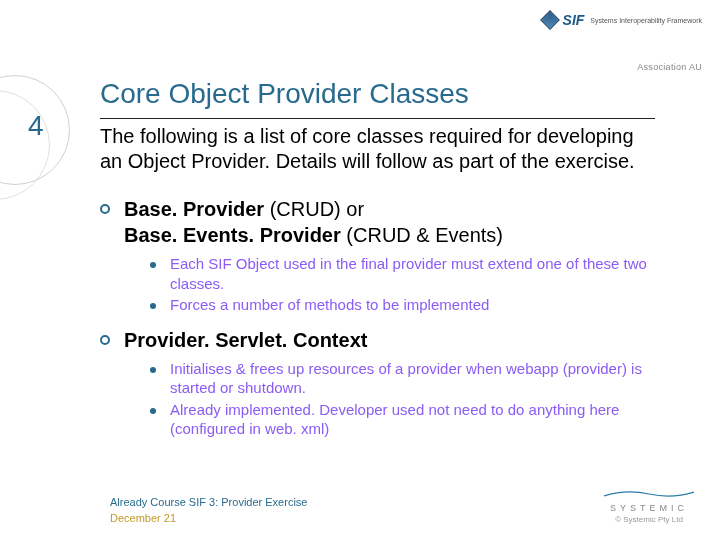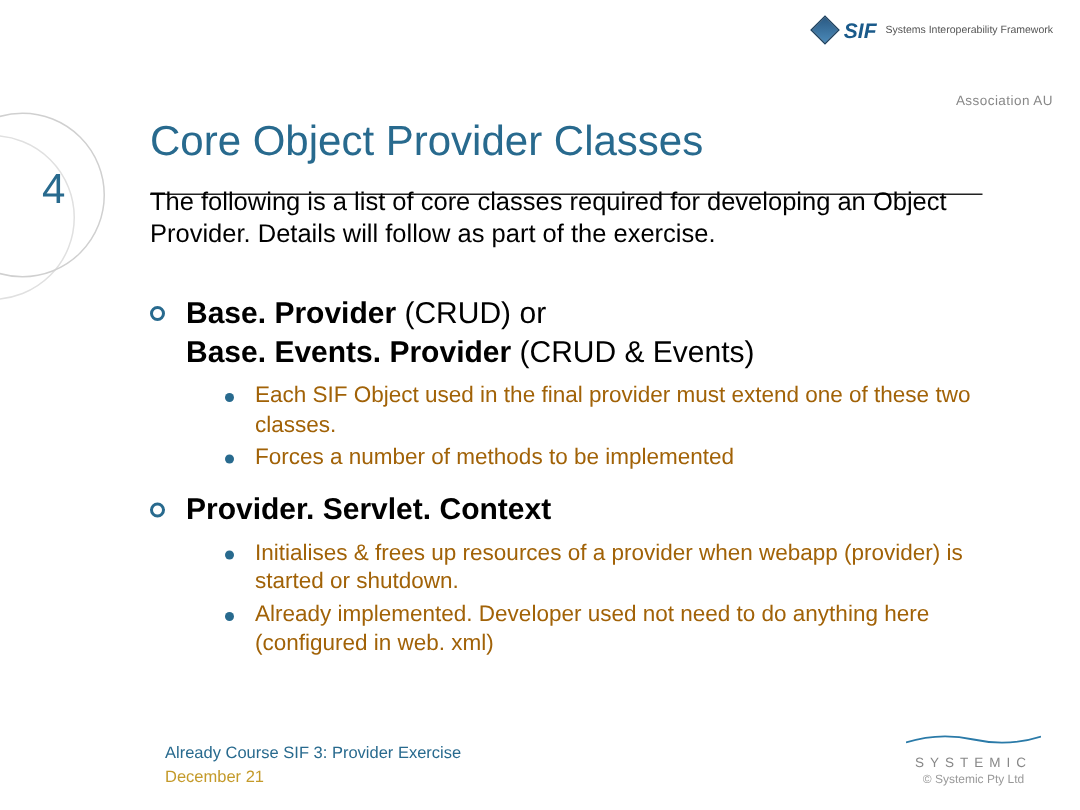--- a/index.html
+++ b/index.html
@@ -76,28 +76,28 @@
   }
   .title {
     position: absolute;
     top: 78px;
     left: 100px;
     font-size: 28px;
     color: #286a8e;
     font-family: Arial, sans-serif;
     border-bottom: 1px solid #222;
     width: 555px;
-    padding-bottom: 19px;
+    padding-bottom: 8px;
   }
   .intro {
     position: absolute;
     top: 124px;
     left: 100px;
     width: 560px;
-    font-size: 17px;
+    font-size: 20px;
     color: #000;
     line-height: 1.25;
     font-family: Verdana, sans-serif;
   }
   .content {
     position: absolute;
     top: 196px;
     left: 100px;
     width: 560px;
   }
@@ -135,21 +135,21 @@
     height: 6px;
     background: #286a8e;
     border-radius: 50%;
     margin-top: 8px;
     margin-right: 14px;
     flex-shrink: 0;
   }
   .sub-text {
     font-size: 15px;
     line-height: 1.3;
-    color: #a16207;
+    color: #8b5cf6;
     font-family: Verdana, sans-serif;
   }
   .footer {
     position: absolute;
     bottom: 14px;
     left: 110px;
     font-size: 11px;
     font-family: Arial, sans-serif;
     line-height: 1.4;
   }

